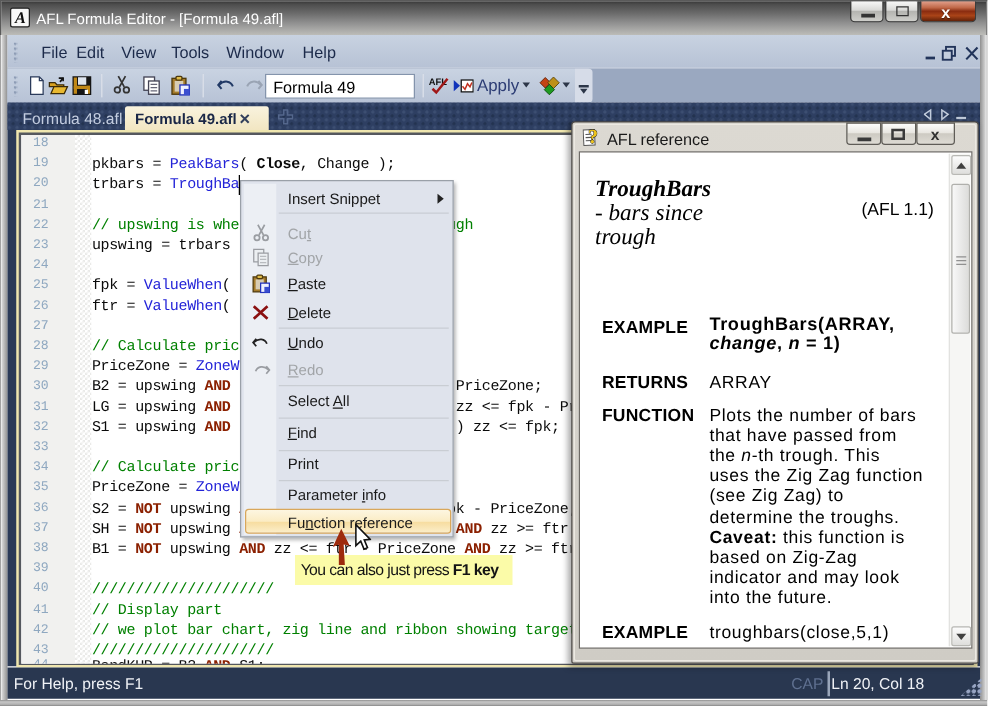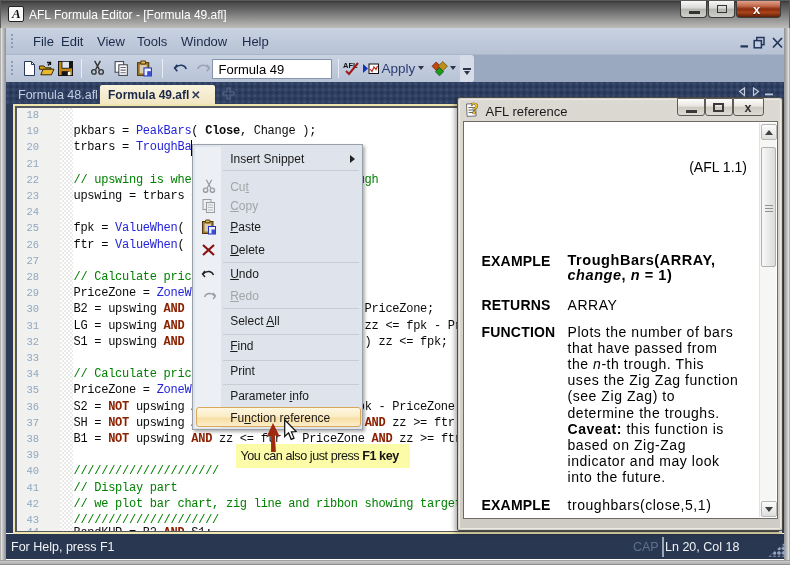--- a/index.html
+++ b/index.html
@@ -416,20 +416,21 @@
   <div class="wbtn" id="wmin">
       <i></i>
     </div>
   <div class="wbtn" id="wmax">
       <i></i>
     </div>
   <div class="wbtn" id="wclose">
       <i>x</i>
     </div>
   <div id="aflcontent">
+    <div id="trbhead"><b>TroughBars</b><br>- bars since<br>trough</div>
     <div id="refright"><br><span style="font-size:14px;margin-left:26px;">(AFL 1.1)</span></div>
     <span class="reflabel" style="top:130.5px;">EXAMPLE</span>
     <div class="refval" style="top:130.5px;line-height:15px;font-size:14.5px;"><b>TroughBars(ARRAY,<br><i>change</i>, <i>n</i> = 1)</b></div>
     <span class="reflabel" style="top:174.5px;">RETURNS</span>
     <div class="refval" style="top:174.5px;">ARRAY</div>
     <span class="reflabel" style="top:201.5px;">FUNCTION</span>
     <div class="refval" style="top:201.5px;">Plots the number of bars<br>that have passed from<br>the <i>n</i>-th trough. This<br>uses the Zig Zag function<br>(see Zig Zag) to<br>determine the troughs.<br><b>Caveat:</b> this function is<br>based on Zig-Zag<br>indicator and may look<br>into the future.</div>
     <span class="reflabel" style="top:374.5px;">EXAMPLE</span>
     <div class="refval" style="top:374.5px;">troughbars(close,5,1)</div>
     <div id="aflscroll">

